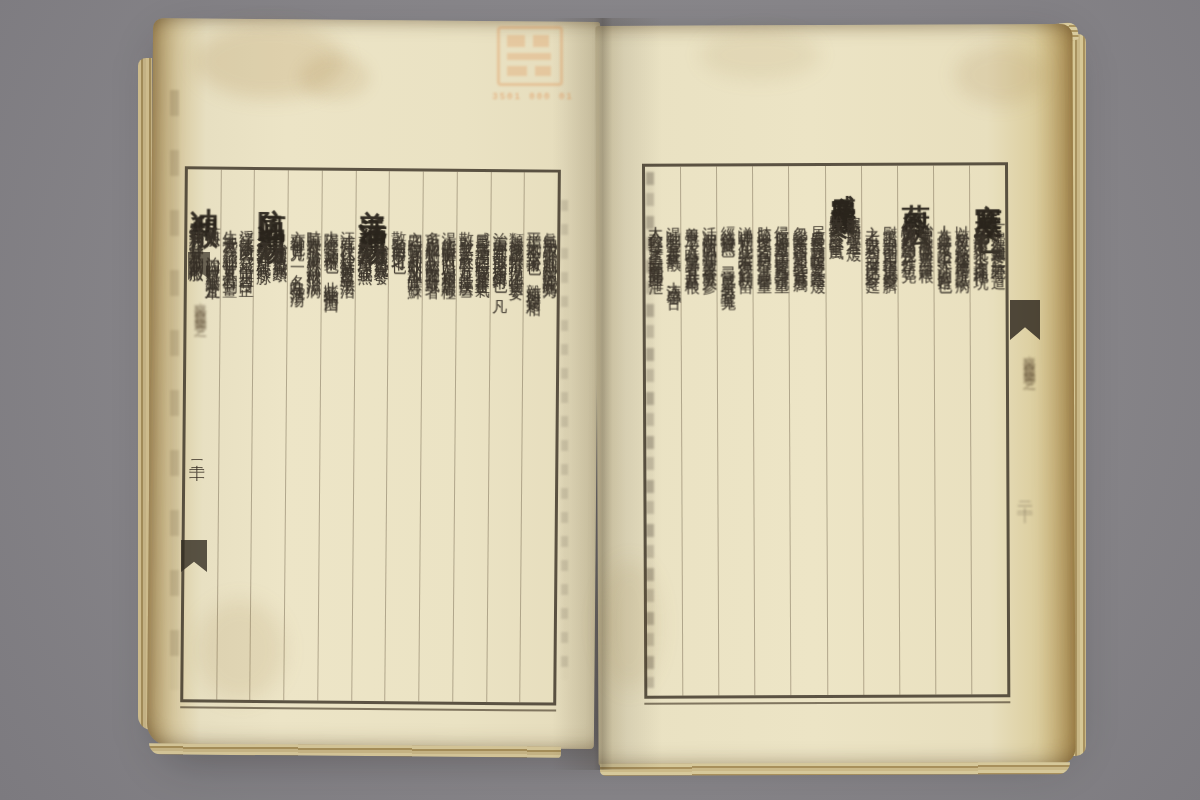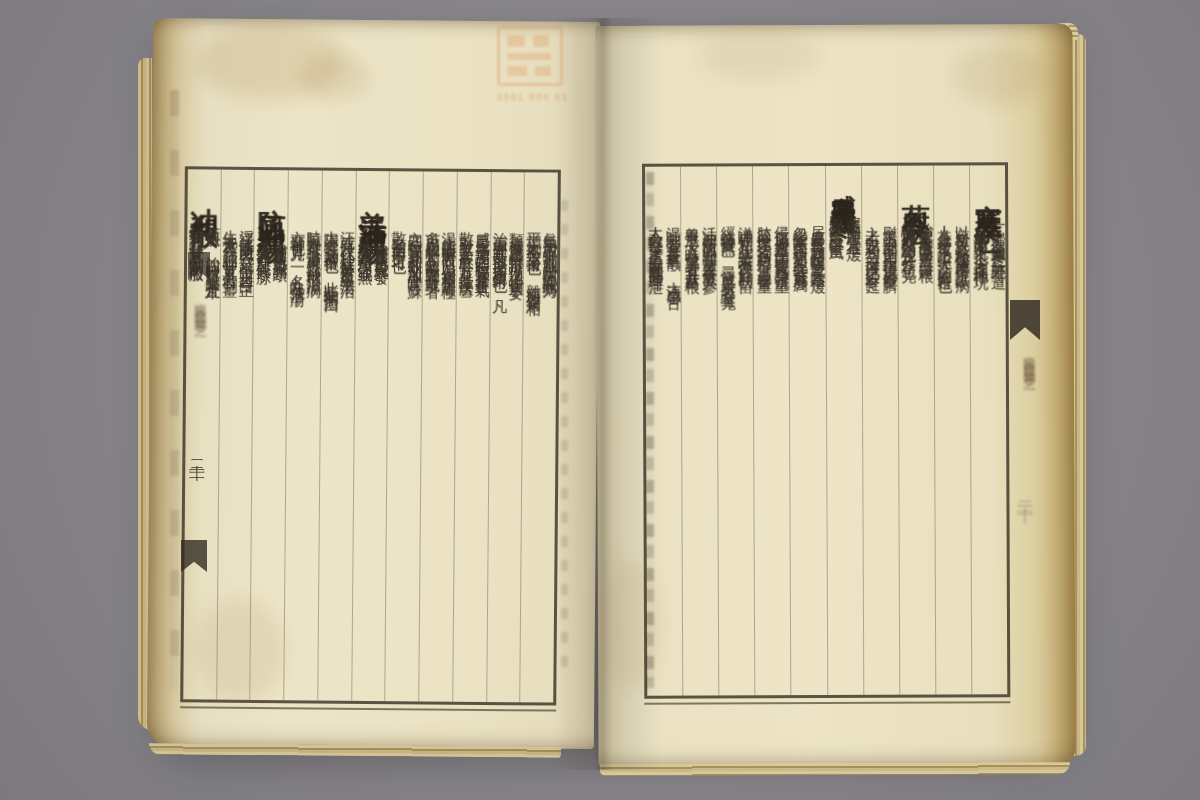--- a/index.html
+++ b/index.html
@@ -93,21 +93,21 @@
   
   .stamp { position:absolute; left:497px; top:26px; width:66px; height:60px; opacity:.5; }
   .stamp .frame { position:absolute; inset:0; border:3px solid rgba(222,124,52,.55); border-radius:4px; filter:blur(1.2px); }
   .stamp .g { position:absolute; background:rgba(222,124,52,.45); filter:blur(1.2px); }
   .g1 { left:10px; top:9px;  width:18px; height:12px; }
   .g2 { left:36px; top:9px;  width:16px; height:12px; }
   .g3 { left:10px; top:27px; width:44px; height:7px; }
   .g4 { left:10px; top:40px; width:20px; height:10px; }
   .g5 { left:38px; top:40px; width:16px; height:10px; }
   .stamp-digits { position:absolute; left:478px; top:92px; width:110px; text-align:center;
-    font-family:Liberation Sans, sans-serif; font-size:9px; letter-spacing:2px;
+    font-family:Liberation Mono, monospace; font-size:9px; letter-spacing:2px;
     color:rgba(222,118,48,.55); filter:blur(.8px); }
 </style>
 </head>
 <body>
 
 <div class="stage">
   <div class="book-shadow"></div>
 
   <div class="stack stack-left"></div>
   <div class="stack stack-right"></div>

